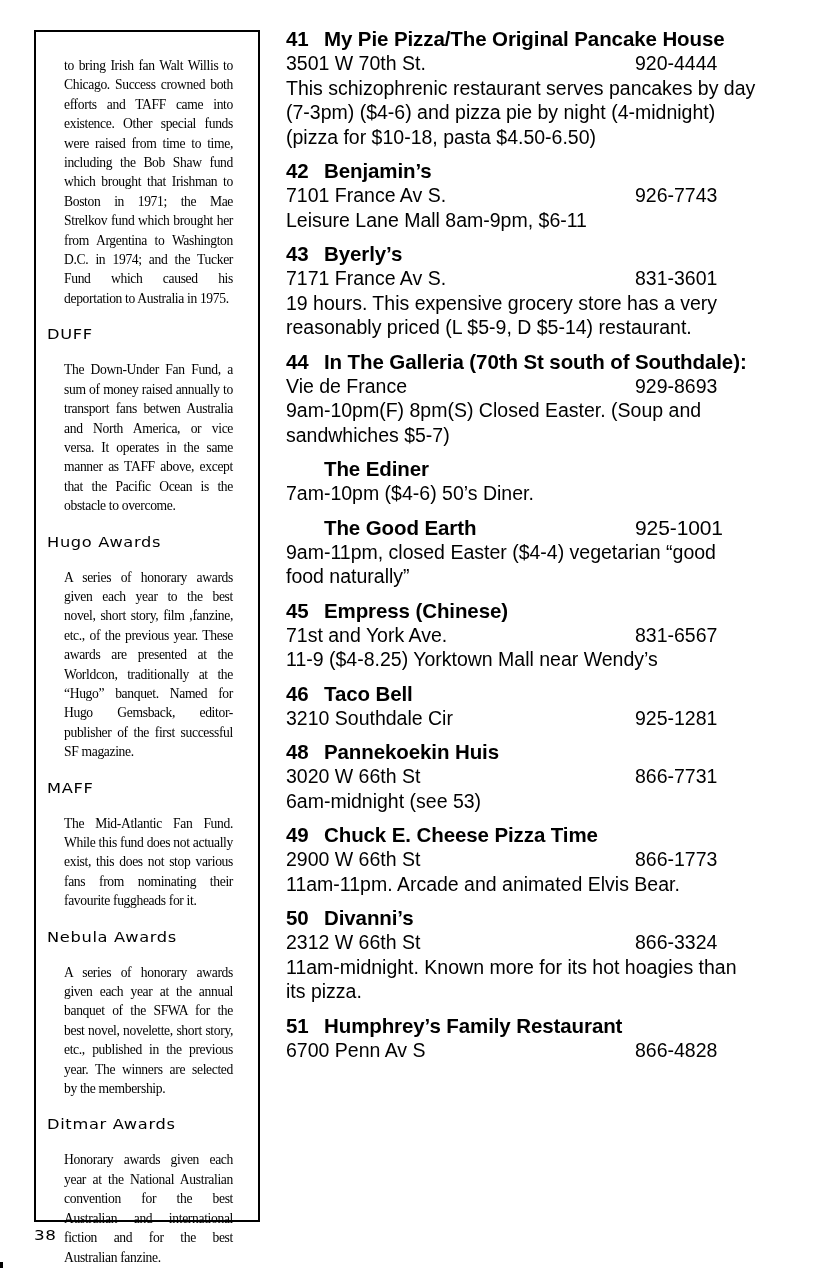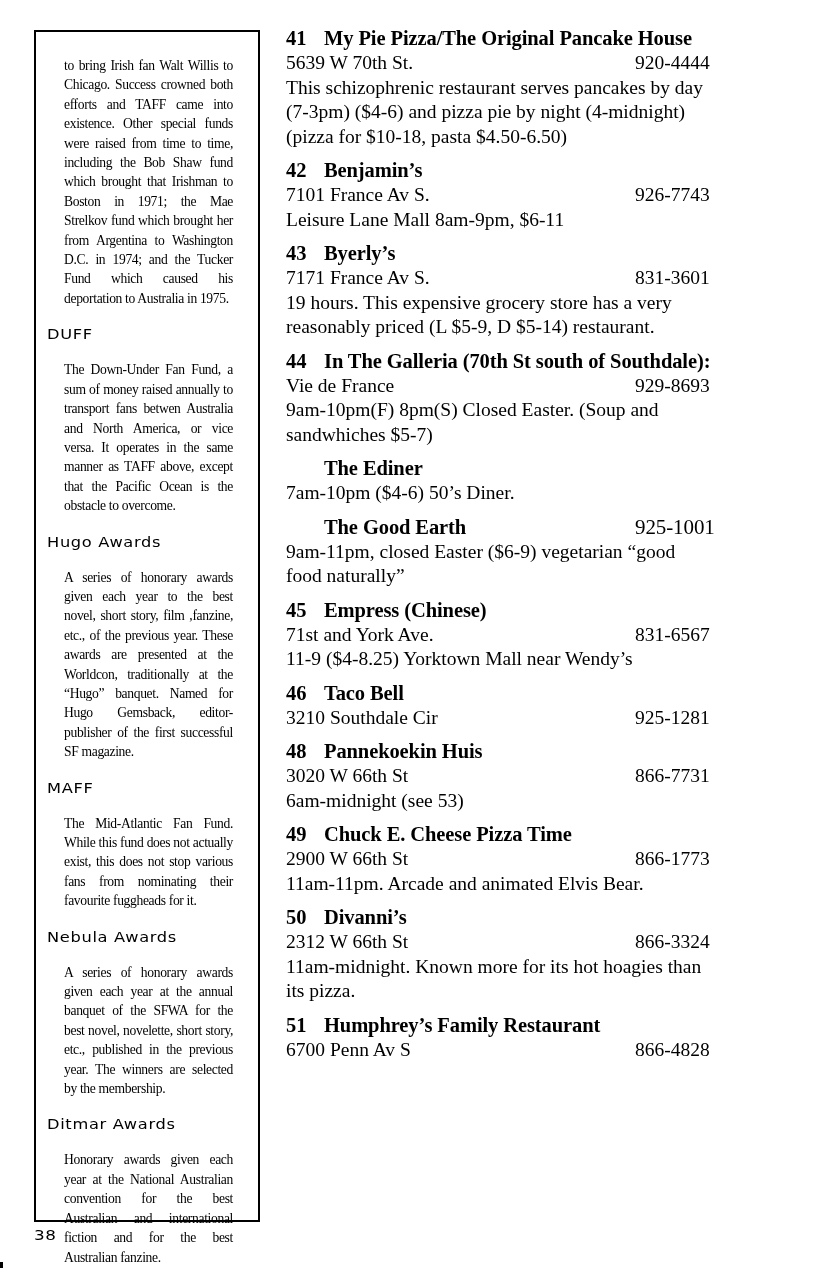--- a/index.html
+++ b/index.html
@@ -66,21 +66,21 @@
       top: 1262px;
       width: 3px;
       height: 6px;
       background: #000;
     }
     .main {
       position: absolute;
       left: 286px;
       top: 26px;
       width: 480px;
-      font-family: Liberation Serif, serif;
+      font-family: Liberation Sans, sans-serif;
     }
     .entry {
       margin-bottom: 9px;
     }
     .entry.sub .entry-title {
       padding-left: 38px;
     }
     .entry-title {
       font-weight: bold;
       font-size: 20.5px;
@@ -153,21 +153,21 @@
 <div class="page-number">38</div>
 <div class="corner-mark"></div>
 
 <div class="main">
 
   <div class="entry">
     <div class="entry-title">
       <span class="entry-num">41</span><span>My Pie Pizza/The Original Pancake House</span>
     </div>
     <div class="line">
-      <span>5639 W 70th St.</span>
+      <span>3501 W 70th St.</span>
       <span class="phone">920-4444</span>
     </div>
     <div class="line">This schizophrenic restaurant serves pancakes by day</div>
     <div class="line">(7-3pm) ($4-6) and pizza pie by night (4-midnight)</div>
     <div class="line">(pizza for $10-18, pasta $4.50-6.50)</div>
   </div>
 
   <div class="entry">
     <div class="entry-title">
       <span class="entry-num">42</span><span>Benjamin’s</span>
@@ -208,21 +208,21 @@
       <span>The Ediner</span>
     </div>
     <div class="line">7am-10pm ($4-6) 50’s Diner.</div>
   </div>
 
   <div class="entry sub">
     <div class="entry-title title-row">
       <span>The Good Earth</span>
       <span class="phone">925-1001</span>
     </div>
-    <div class="line">9am-11pm, closed Easter ($6-9) vegetarian “good</div>
+    <div class="line">9am-11pm, closed Easter ($4-4) vegetarian “good</div>
     <div class="line">food naturally”</div>
   </div>
 
   <div class="entry">
     <div class="entry-title">
       <span class="entry-num">45</span><span>Empress (Chinese)</span>
     </div>
     <div class="line">
       <span>71st and York Ave.</span>
       <span class="phone">831-6567</span>

